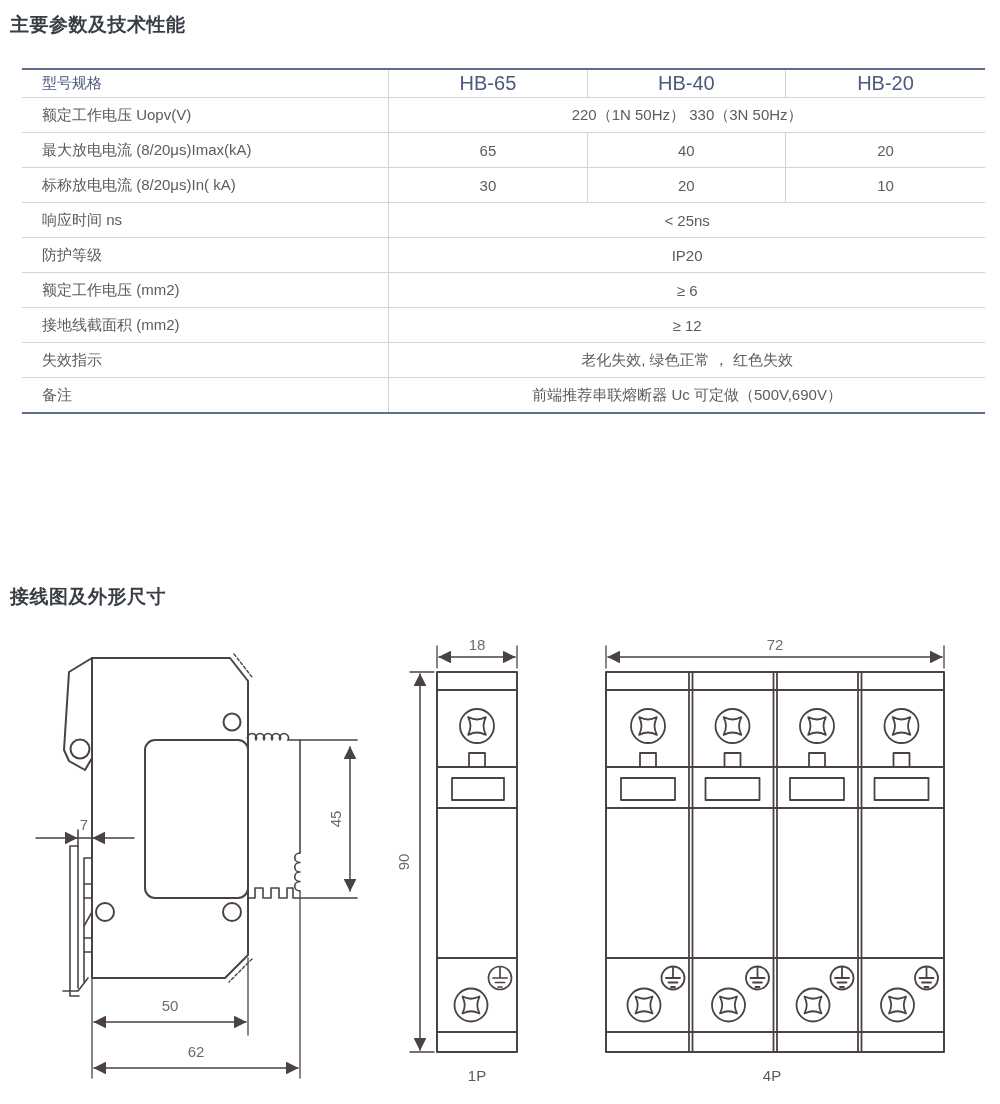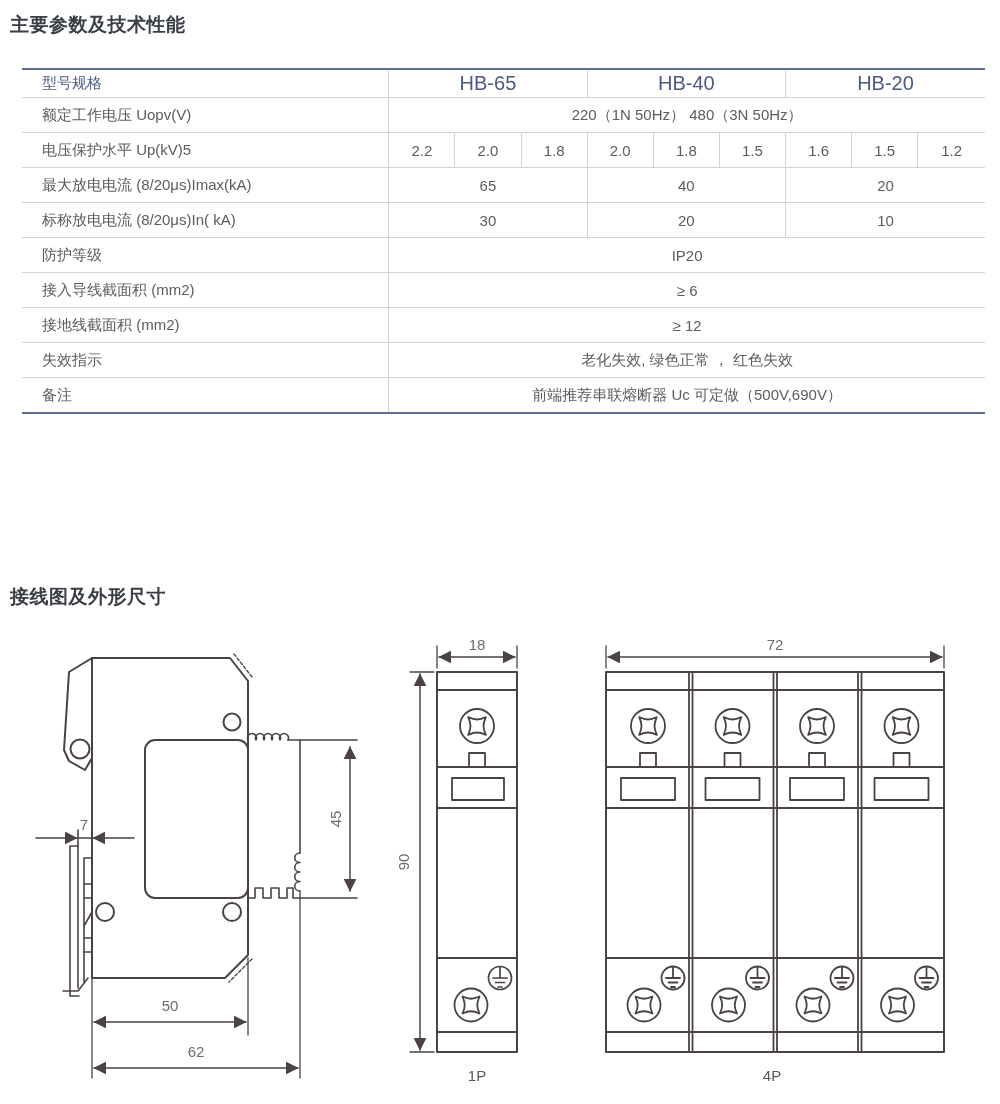--- a/index.html
+++ b/index.html
@@ -60,52 +60,44 @@
   </colgroup>
   <tbody>
       <tr class="head">
         <td class="label">型号规格</td>
         <td class="val" colspan="3">HB-65</td>
         <td class="val" colspan="3">HB-40</td>
         <td class="val" colspan="3">HB-20</td>
       </tr>
       <tr>
         <td class="label">额定工作电压 Uopv(V)</td>
-        <td class="val" colspan="9">220（1N 50Hz）  480（3N 50Hz）</td>
-      </tr>
-      <tr>
-        <td class="label">电压保护水平 Up(kV)5</td>
-        <td class="val">2.2</td>
-        <td class="val">2.0</td>
-        <td class="val">1.8</td>
-        <td class="val">2.0</td>
-        <td class="val">1.8</td>
-        <td class="val">1.5</td>
-        <td class="val">1.6</td>
-        <td class="val">1.5</td>
-        <td class="val">1.2</td>
+        <td class="val" colspan="9">220（1N 50Hz）  330（3N 50Hz）</td>
       </tr>
       <tr>
         <td class="label">最大放电电流 (8/20μs)Imax(kA)</td>
         <td class="val" colspan="3">65</td>
         <td class="val" colspan="3">40</td>
         <td class="val" colspan="3">20</td>
       </tr>
       <tr>
         <td class="label">标称放电电流 (8/20μs)In( kA)</td>
         <td class="val" colspan="3">30</td>
         <td class="val" colspan="3">20</td>
         <td class="val" colspan="3">10</td>
       </tr>
       <tr>
+        <td class="label">响应时间 ns</td>
+        <td class="val" colspan="9">&lt; 25ns</td>
+      </tr>
+      <tr>
         <td class="label">防护等级</td>
         <td class="val" colspan="9">IP20</td>
       </tr>
       <tr>
-        <td class="label">接入导线截面积 (mm2)</td>
+        <td class="label">额定工作电压 (mm2)</td>
         <td class="val" colspan="9">≥ 6</td>
       </tr>
       <tr>
         <td class="label">接地线截面积 (mm2)</td>
         <td class="val" colspan="9">≥ 12</td>
       </tr>
       <tr>
         <td class="label">失效指示</td>
         <td class="val" colspan="9">老化失效, 绿色正常 ，  红色失效</td>
       </tr>

